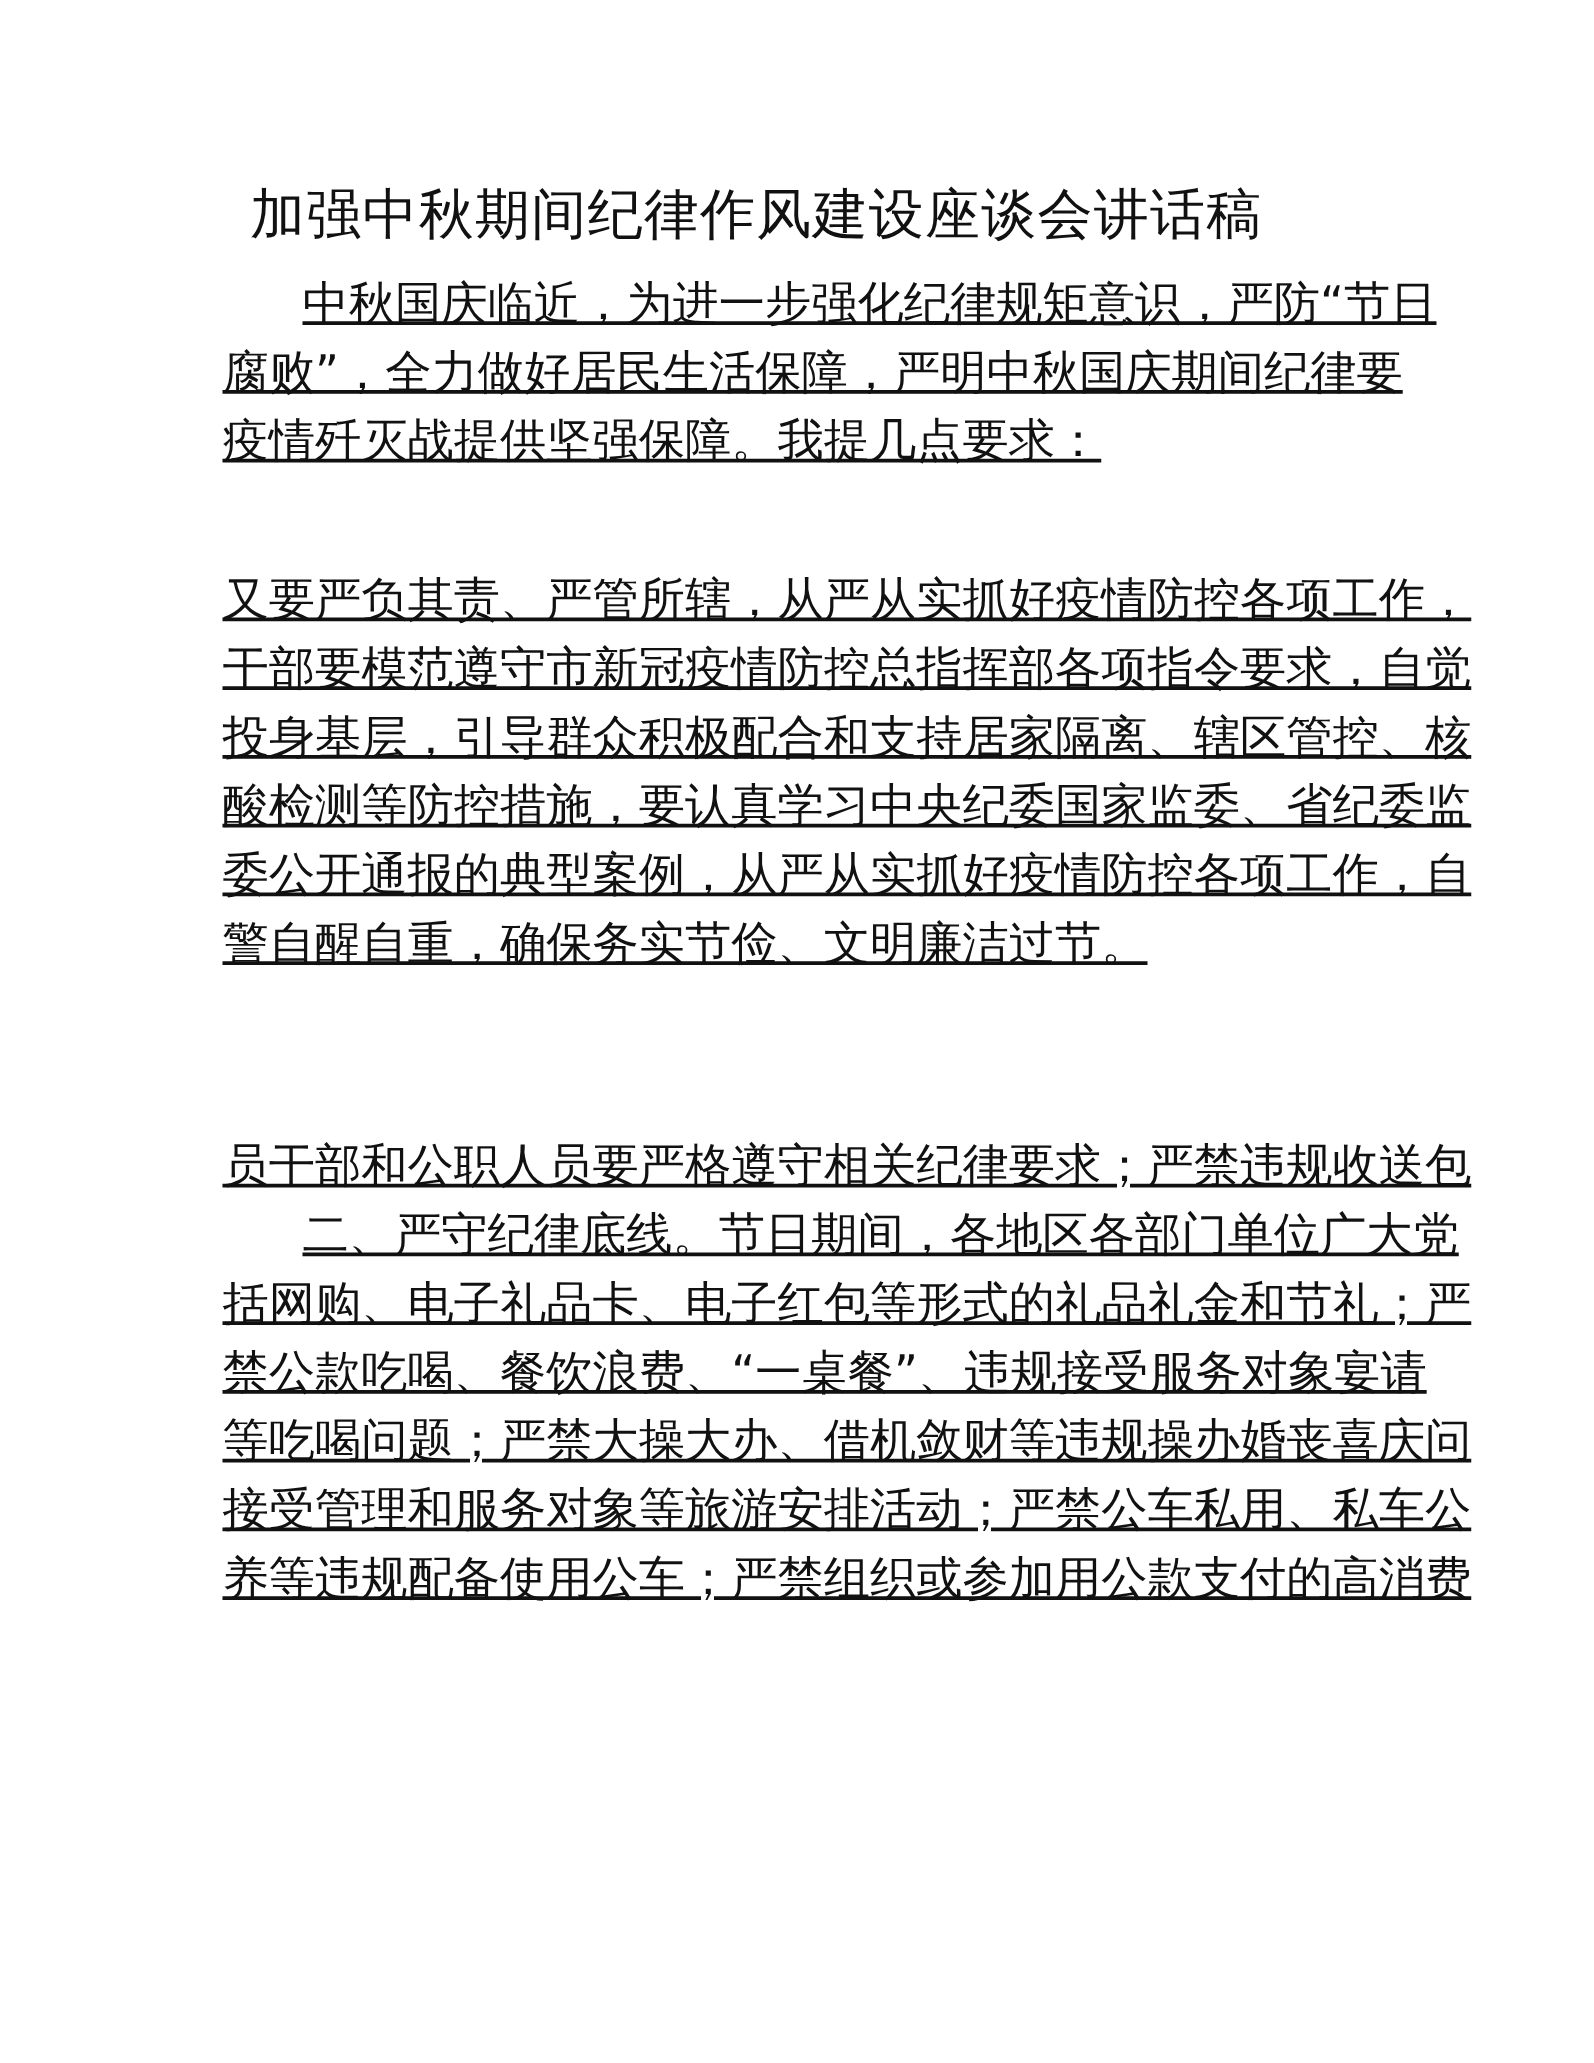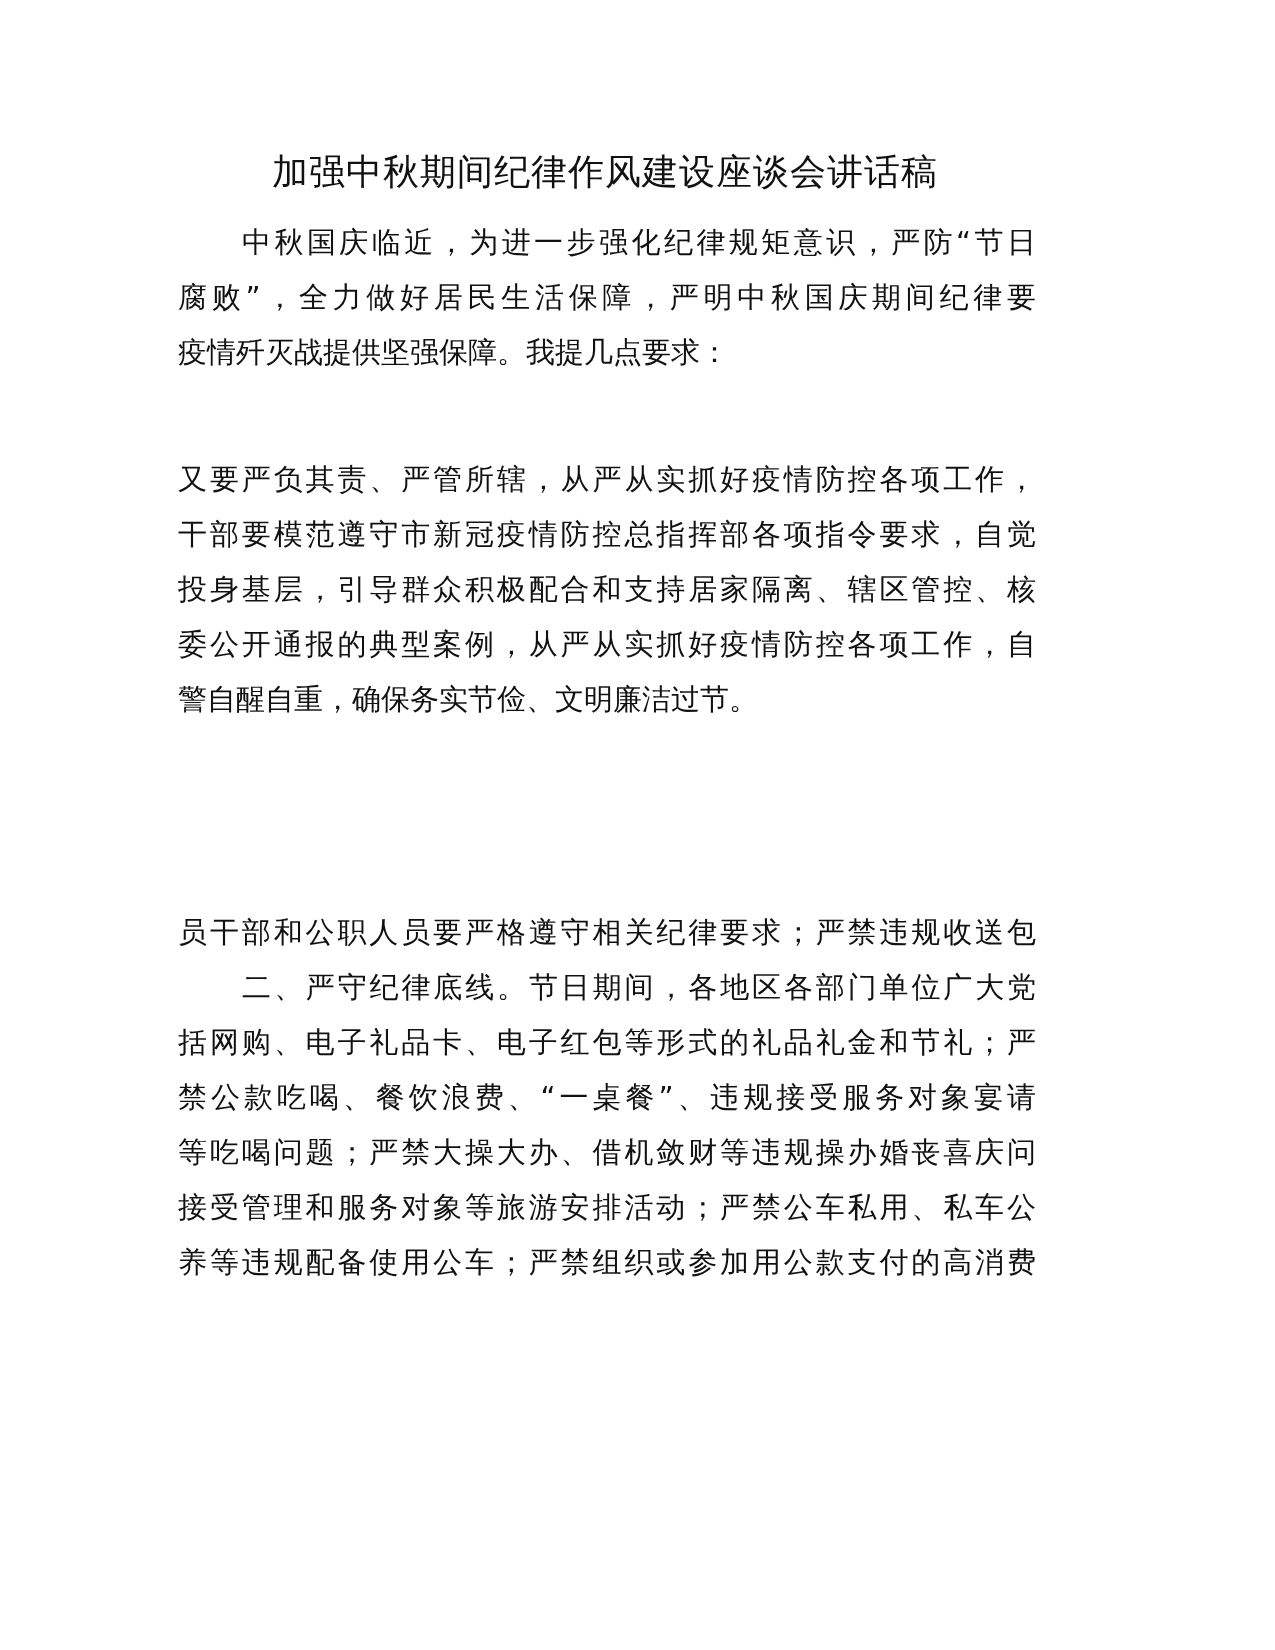--- a/index.html
+++ b/index.html
@@ -22,43 +22,44 @@
       width: 1275px;
       height: 1650px;
       background: #ffffff;
     }
     .title {
       position: absolute;
       left: 0;
       width: 1210px;
       top: 146px;
       text-align: center;
-      font-size: 36px;
+      font-size: 44px;
       line-height: 52px;
       letter-spacing: 1px;
       white-space: nowrap;
     }
     .body {
       position: absolute;
       left: 178px;
       width: 858px;
       top: 0;
     }
     .para {
       margin: 0;
       padding: 0;
     }
     .line {
       display: block;
       height: 55px;
-      font-size: 29px;
+      font-size: 37px;
       line-height: 55px;
       white-space: nowrap;
       text-align: justify;
       text-align-last: justify;
+      text-decoration: underline;
     }
     .line.last {
       text-align-last: left;
     }
     .line.indent {
       padding-left: 64px;
     }
   </style>
 </head>
 <body>
@@ -72,20 +73,21 @@
     <div class="para" style="position:absolute; top:215px; left:0; width:858px;">
       <span class="line indent">中秋国庆临近，为进一步强化纪律规矩意识，严防“节日</span>
       <span class="line">腐败”，全力做好居民生活保障，严明中秋国庆期间纪律要</span>
       <span class="line last">疫情歼灭战提供坚强保障。我提几点要求：</span>
     </div>
 
     <div class="para" style="position:absolute; top:452px; left:0; width:858px;">
       <span class="line">又要严负其责、严管所辖，从严从实抓好疫情防控各项工作，</span>
       <span class="line">干部要模范遵守市新冠疫情防控总指挥部各项指令要求，自觉</span>
       <span class="line">投身基层，引导群众积极配合和支持居家隔离、辖区管控、核</span>
+      <span class="line">酸检测等防控措施，要认真学习中央纪委国家监委、省纪委监</span>
       <span class="line">委公开通报的典型案例，从严从实抓好疫情防控各项工作，自</span>
       <span class="line last">警自醒自重，确保务实节俭、文明廉洁过节。</span>
     </div>
 
     <div class="para" style="position:absolute; top:905px; left:0; width:858px;">
       <span class="line">员干部和公职人员要严格遵守相关纪律要求；严禁违规收送包</span>
       <span class="line indent">二、严守纪律底线。节日期间，各地区各部门单位广大党</span>
       <span class="line">括网购、电子礼品卡、电子红包等形式的礼品礼金和节礼；严</span>
       <span class="line">禁公款吃喝、餐饮浪费、“一桌餐”、违规接受服务对象宴请</span>
       <span class="line">等吃喝问题；严禁大操大办、借机敛财等违规操办婚丧喜庆问</span>

